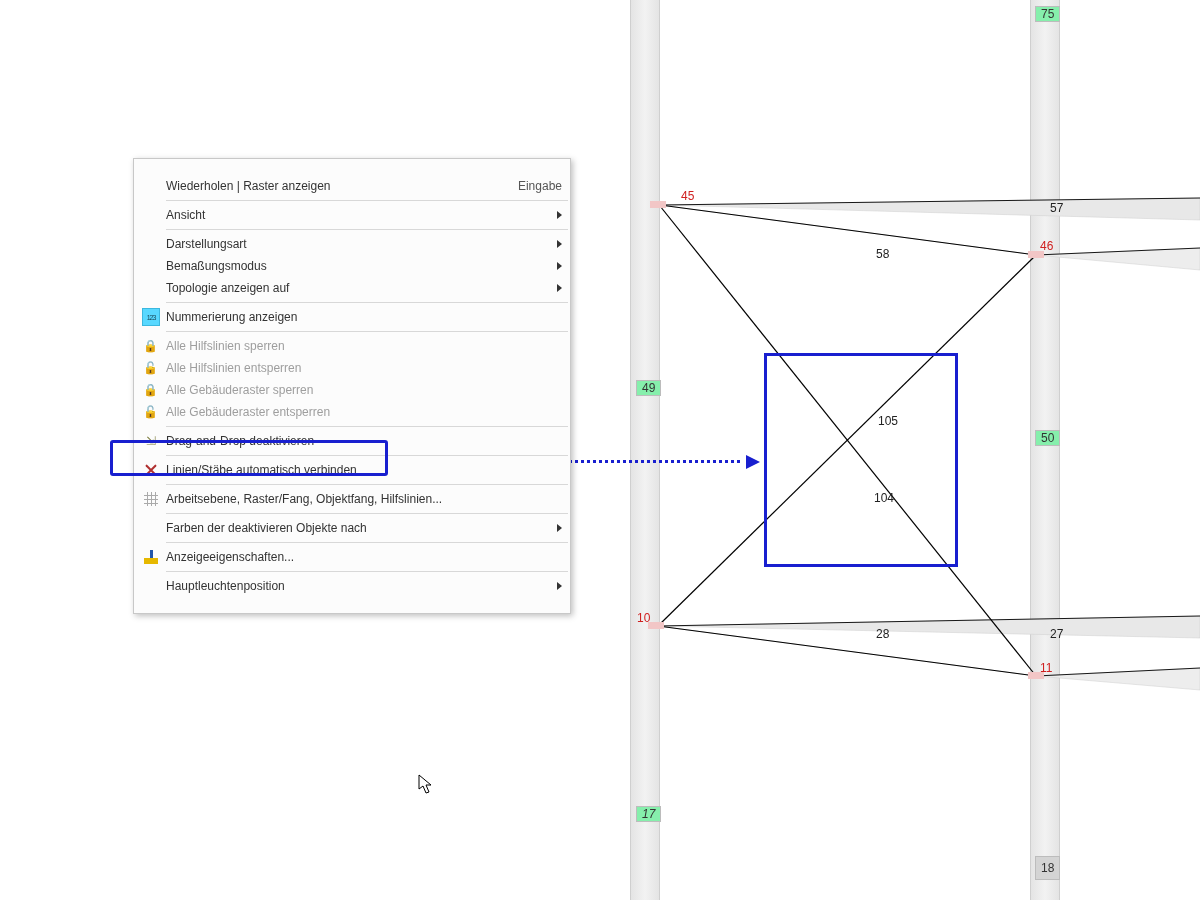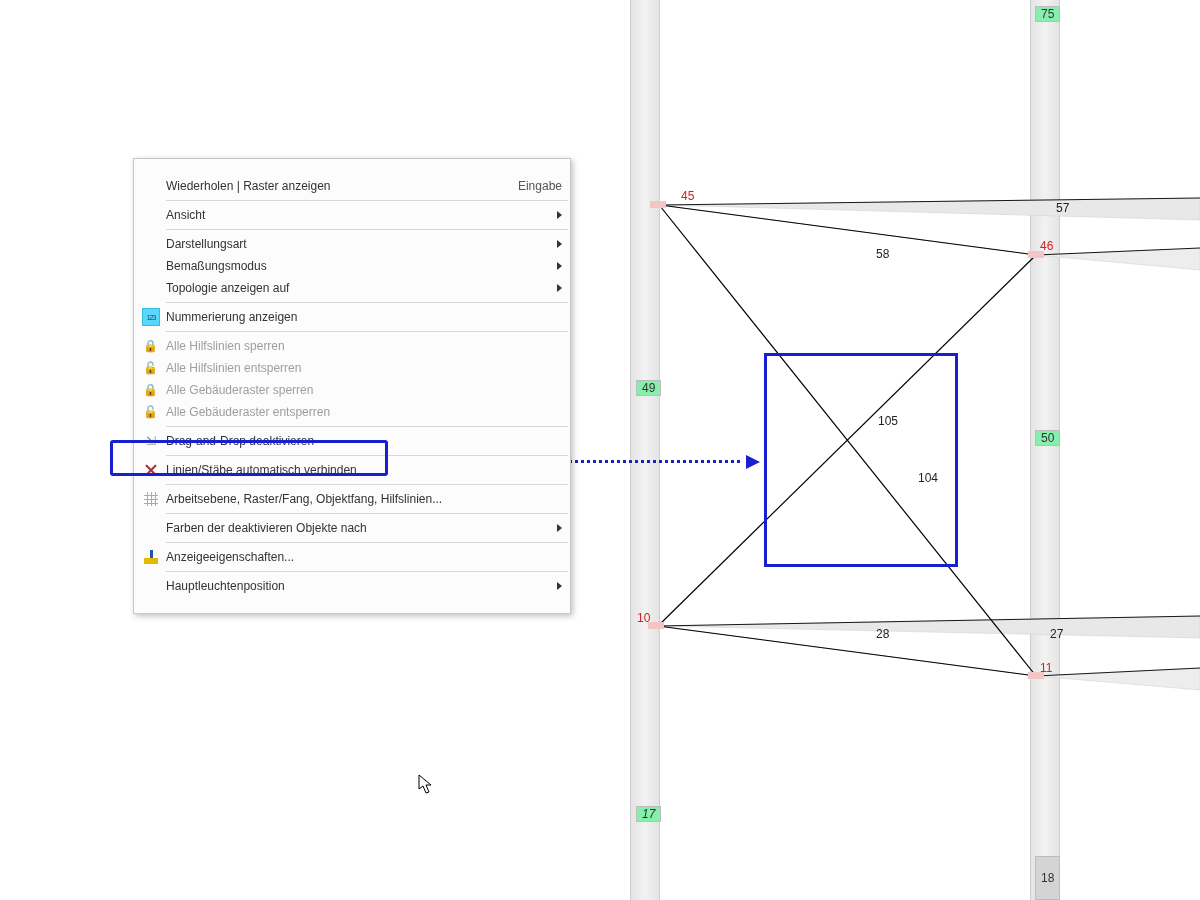--- a/index.html
+++ b/index.html
@@ -173,21 +173,21 @@
   .num-label.red { color: #d02020; }
   .num-label.box {
     background: #86efac;
     border: 1px solid #bcbcbc;
     padding: 1px 5px;
     color: #333;
   }
   .num-label.boxdark {
     background: #d4d4d4;
     border: 1px solid #bcbcbc;
-    padding: 15px 5px;
+    padding: 5px 5px;
     color: #333;
   }
 
   
   .col {
     position: absolute;
     background: linear-gradient(to right,#e4e4e4,#f2f2f2,#e4e4e4);
     border-left:1px solid #cfcfcf;
     border-right:1px solid #cfcfcf;
   }
@@ -235,24 +235,24 @@
     <rect x="1028" y="251" width="16" height="7" fill="#f2c6c6"></rect>
     <rect x="648" y="622" width="16" height="7" fill="#f2c6c6"></rect>
     <rect x="1028" y="672" width="16" height="7" fill="#f2c6c6"></rect>
   </svg>
 
   <span class="num-label red" style="left:637px;top:190px;margin-left:44px;">45</span>
   <span class="num-label red" style="left:1040px;top:240px;">46</span>
   <span class="num-label red" style="left:637px;top:612px;">10</span>
   <span class="num-label red" style="left:1040px;top:662px;">11</span>
 
-  <span class="num-label" style="left:1050px;top:202px;margin-left:6px;">57</span>
+  <span class="num-label" style="left:1050px;top:202px;">57</span>
   <span class="num-label" style="left:876px;top:248px;">58</span>
   <span class="num-label" style="left:878px;top:415px;">105</span>
-  <span class="num-label" style="left:874px;top:472px;margin-left:44px;">104</span>
+  <span class="num-label" style="left:874px;top:492px;">104</span>
   <span class="num-label" style="left:1050px;top:628px;text-align:center;">27</span>
   <span class="num-label" style="left:876px;top:628px;">28</span>
 
   <span class="num-label box" style="left:1035px;top:6px;">75</span>
   <span class="num-label box" style="left:636px;top:380px;">49</span>
   <span class="num-label box" style="left:1035px;top:430px;">50</span>
   <span class="num-label box" style="left:636px;top:806px;font-style:italic;">17</span>
   <span class="num-label boxdark" style="left:1035px;top:856px;">18</span>
 
   <div class="cross-frame"></div>

